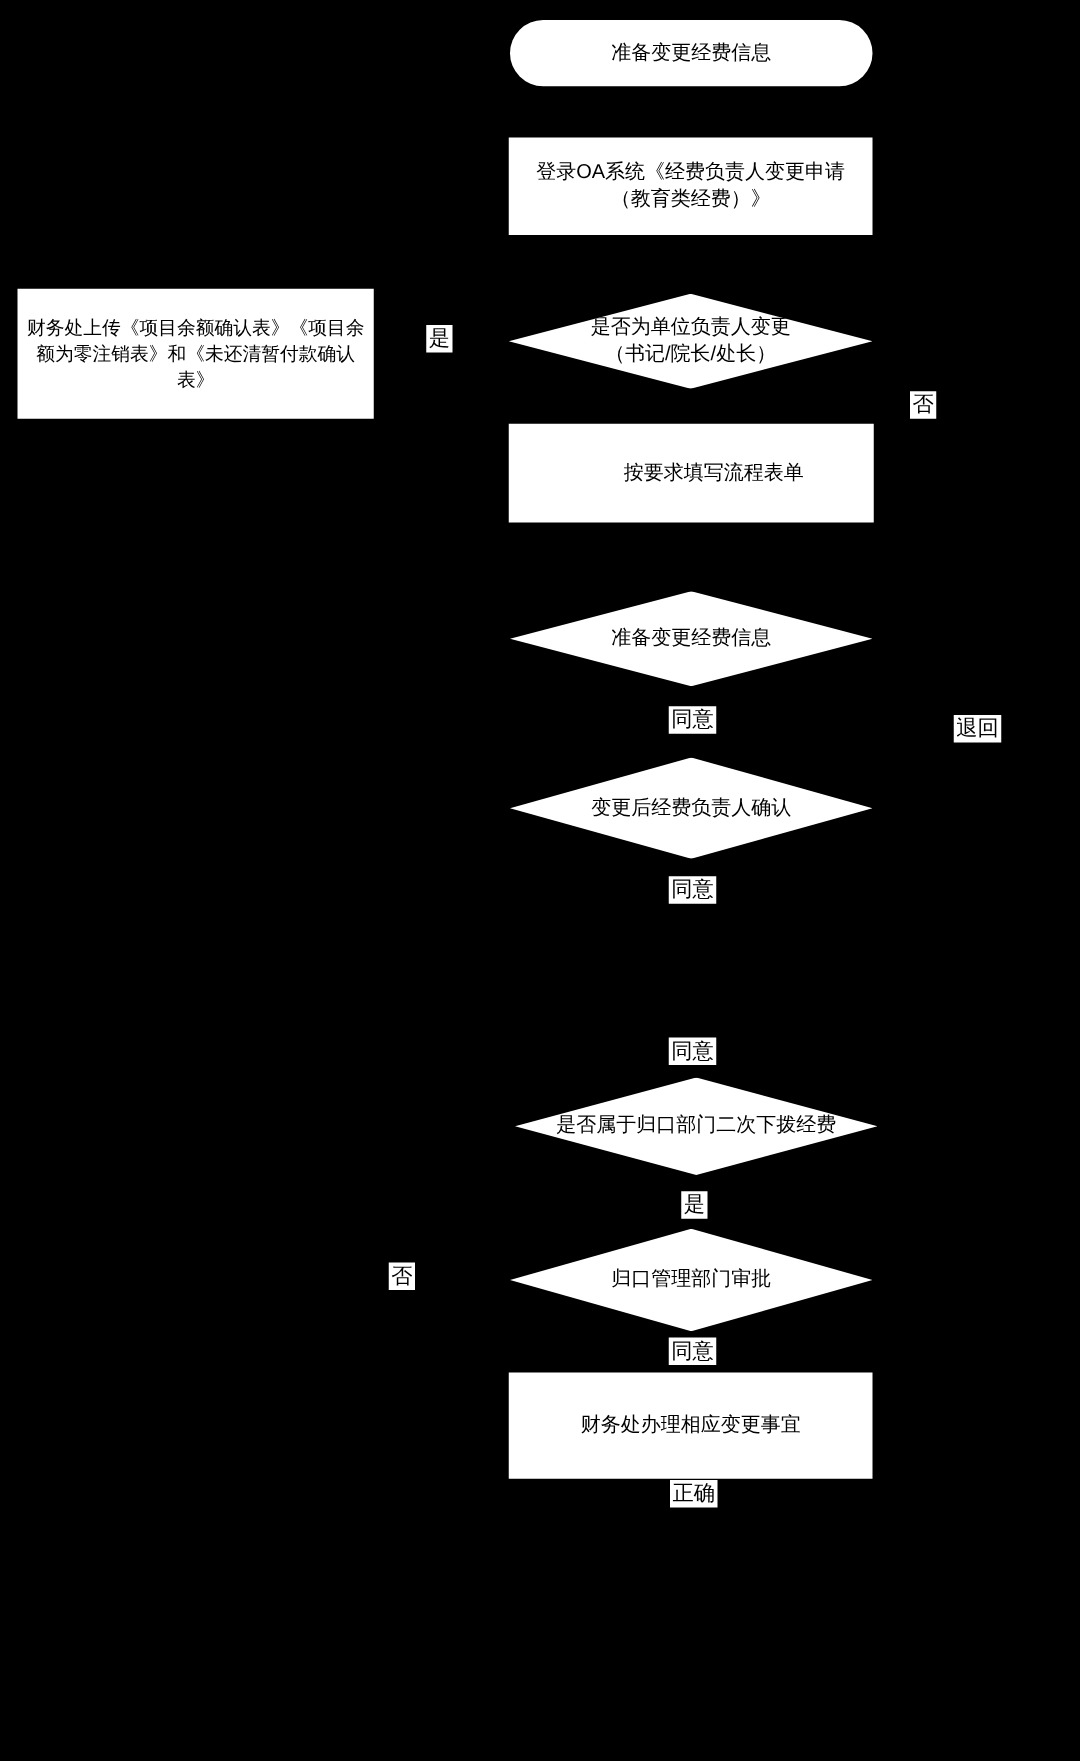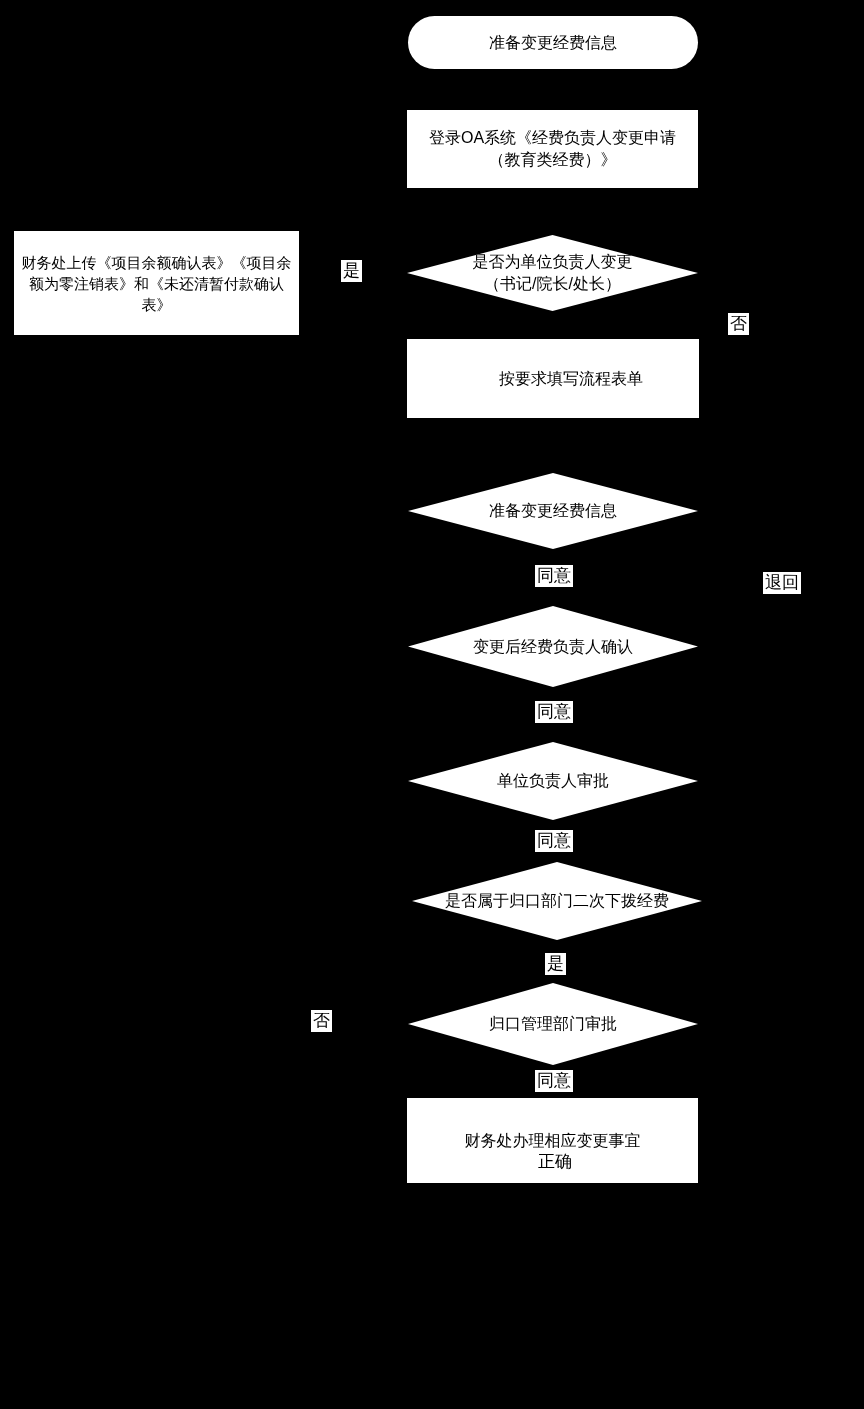--- a/index.html
+++ b/index.html
@@ -87,23 +87,20 @@
   </div>
 
   <div class="node diamond" style="left:408px; top:473px; width:290px; height:76px;">
     <span class="txt">准备变更经费信息</span>
   </div>
 
   <div class="node diamond" style="left:408px; top:606px; width:290px; height:81px;">
     <span class="txt">变更后经费负责人确认</span>
   </div>
 
-  <div class="node diamond" style="left:408px; top:742px; width:290px; height:78px;">
-    <span class="txt">单位负责人审批</span>
-  </div>
 
   <div class="node diamond" style="left:412px; top:862px; width:290px; height:78px;align-items:center;">
     <span class="txt">是否属于归口部门二次下拨经费</span>
   </div>
 
   <div class="node diamond" style="left:408px; top:983px; width:290px; height:82px;">
     <span class="txt">归口管理部门审批</span>
   </div>
 
   <div class="node rect" style="left:407px; top:1098px; width:291px; height:85px;text-align:center;">
@@ -122,15 +119,15 @@
   <span class="edge-label" style="left:535px; top:701px;">同意</span>
 
   <span class="edge-label" style="left:535px; top:830px;">同意</span>
 
   <span class="edge-label" style="left:545px; top:953px;">是</span>
 
   <span class="edge-label" style="left:311px; top:1010px;">否</span>
 
   <span class="edge-label" style="left:535px; top:1070px;">同意</span>
 
-  <span class="edge-label" style="left:536px; top:1151px;">正确</span>
+  <span class="edge-label" style="left:536px; top:1184px;">正确</span>
 
 </div>
 
 </body></html>

